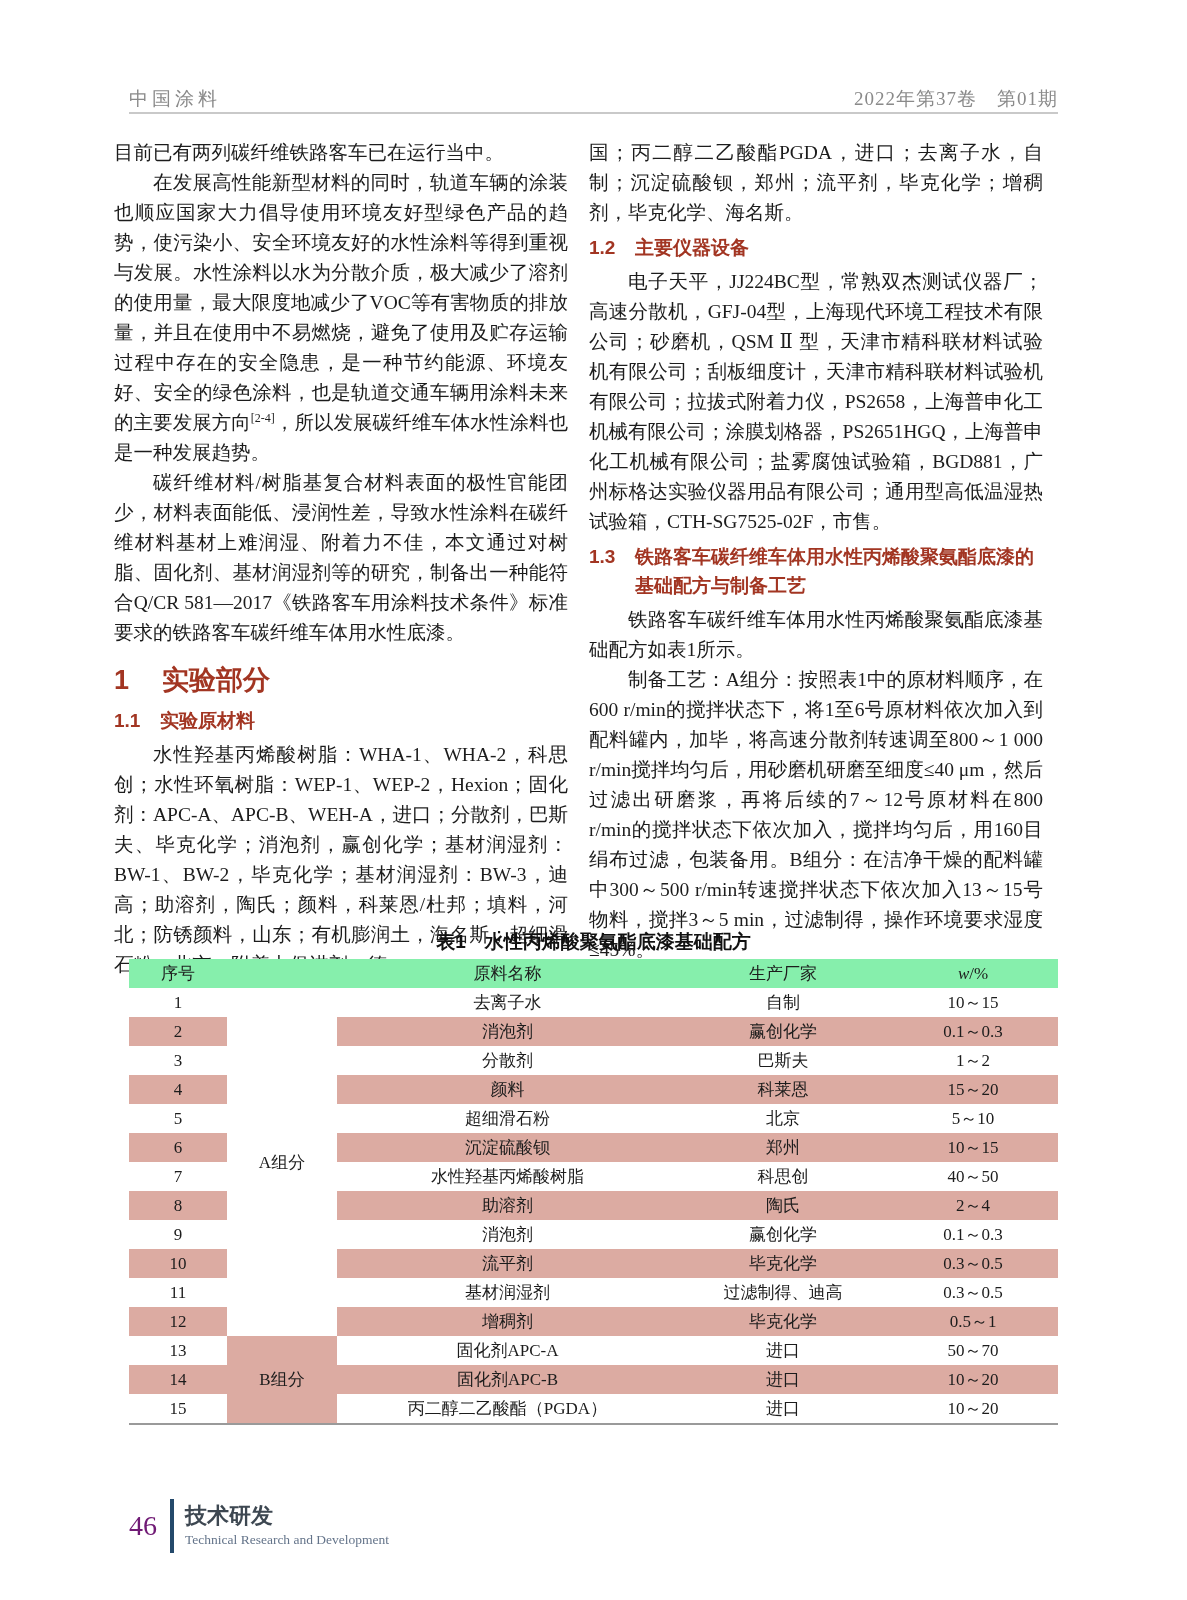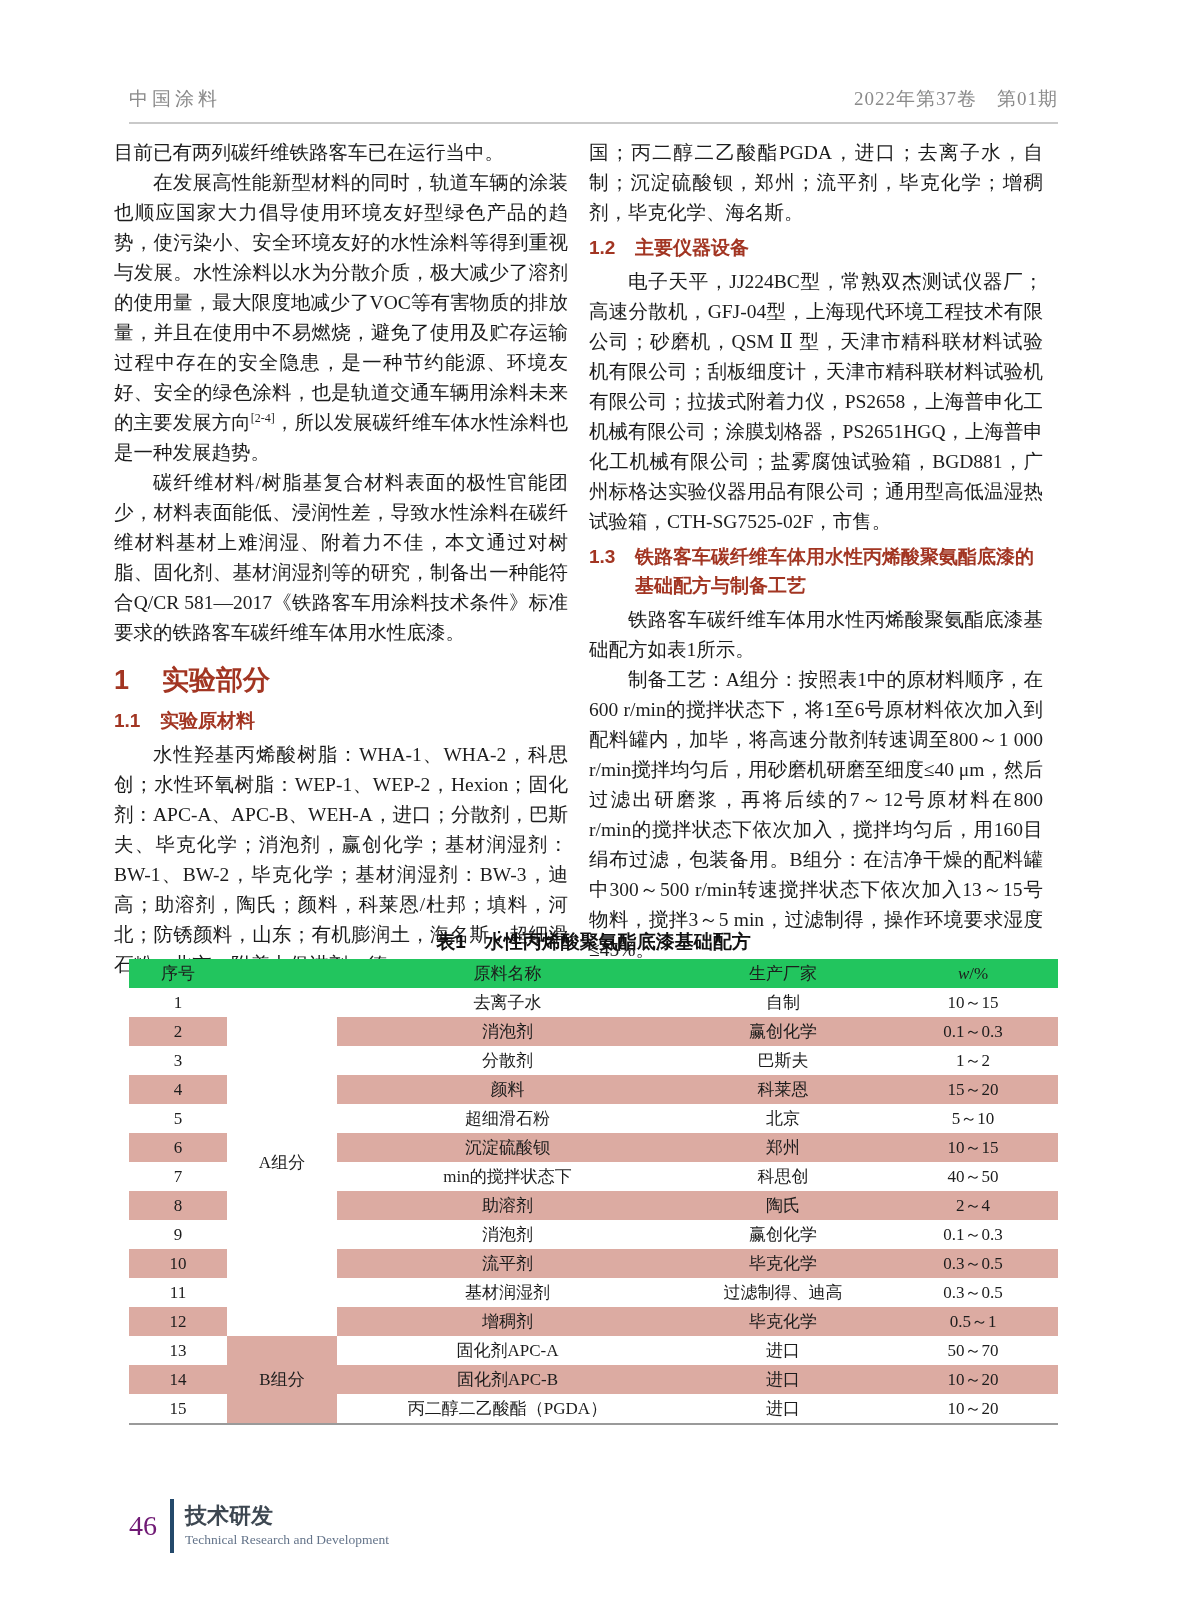--- a/index.html
+++ b/index.html
@@ -11,21 +11,20 @@
     background:#ffffff;
     font-family:"Liberation Serif","DejaVu Serif",serif;
     color:#1c1c1c;
     overflow:hidden;
   }
 
   
   .pg-header {
     position:absolute; top:86px; left:129px; width:929px;
     display:flex; justify-content:space-between; align-items:flex-end;
-    padding-bottom:10px;
     border-bottom:2px solid #c9c9c9;
     color:#8a8a8a; font-size:19px;
   }
   .journal { letter-spacing:4px; }
   .issue   { letter-spacing:1px; }
 
   
   .columns {
     position:absolute; top:138px; left:114px; width:929px;
     display:flex; gap:21px;
@@ -71,21 +70,21 @@
   }
   table.formula {
     width:929px; border-collapse:collapse; table-layout:fixed;
     border-bottom:2px solid #9a9a9a;
     font-size:17px;
   }
   table.formula th, table.formula td {
     height:29px; padding:0; text-align:center; vertical-align:middle;
     font-weight:normal; line-height:29px;
   }
-  table.formula thead th { background:#22c55e; }
+  table.formula thead th { background:#86efac; }
   td.shaded, th.shaded { background:#dcaba2; }
   td.col-name { text-align:left; padding-left:48px; }
   th.col-name { text-align:center; padding-left:0; }
   td.group-cell { background:#ffffff; font-size:17px; }
   td.group-b { background:#dcaba2; }
   th.col-w i { font-style:italic; }
 
   
   .pg-footer {
     position:absolute; top:1499px; left:129px;
@@ -204,21 +203,21 @@
             <td class="col-w">5～10</td>
           </tr>
           <tr>
             <td class="col-no shaded">6</td>
             <td class="col-name shaded">沉淀硫酸钡</td>
             <td class="col-mfr shaded">郑州</td>
             <td class="col-w shaded">10～15</td>
           </tr>
           <tr>
             <td class="col-no">7</td>
-            <td class="col-name">min的搅拌状态下</td>
+            <td class="col-name">水性羟基丙烯酸树脂</td>
             <td class="col-mfr">科思创</td>
             <td class="col-w">40～50</td>
           </tr>
           <tr>
             <td class="col-no shaded">8</td>
             <td class="col-name shaded">助溶剂</td>
             <td class="col-mfr shaded">陶氏</td>
             <td class="col-w shaded">2～4</td>
           </tr>
           <tr>

